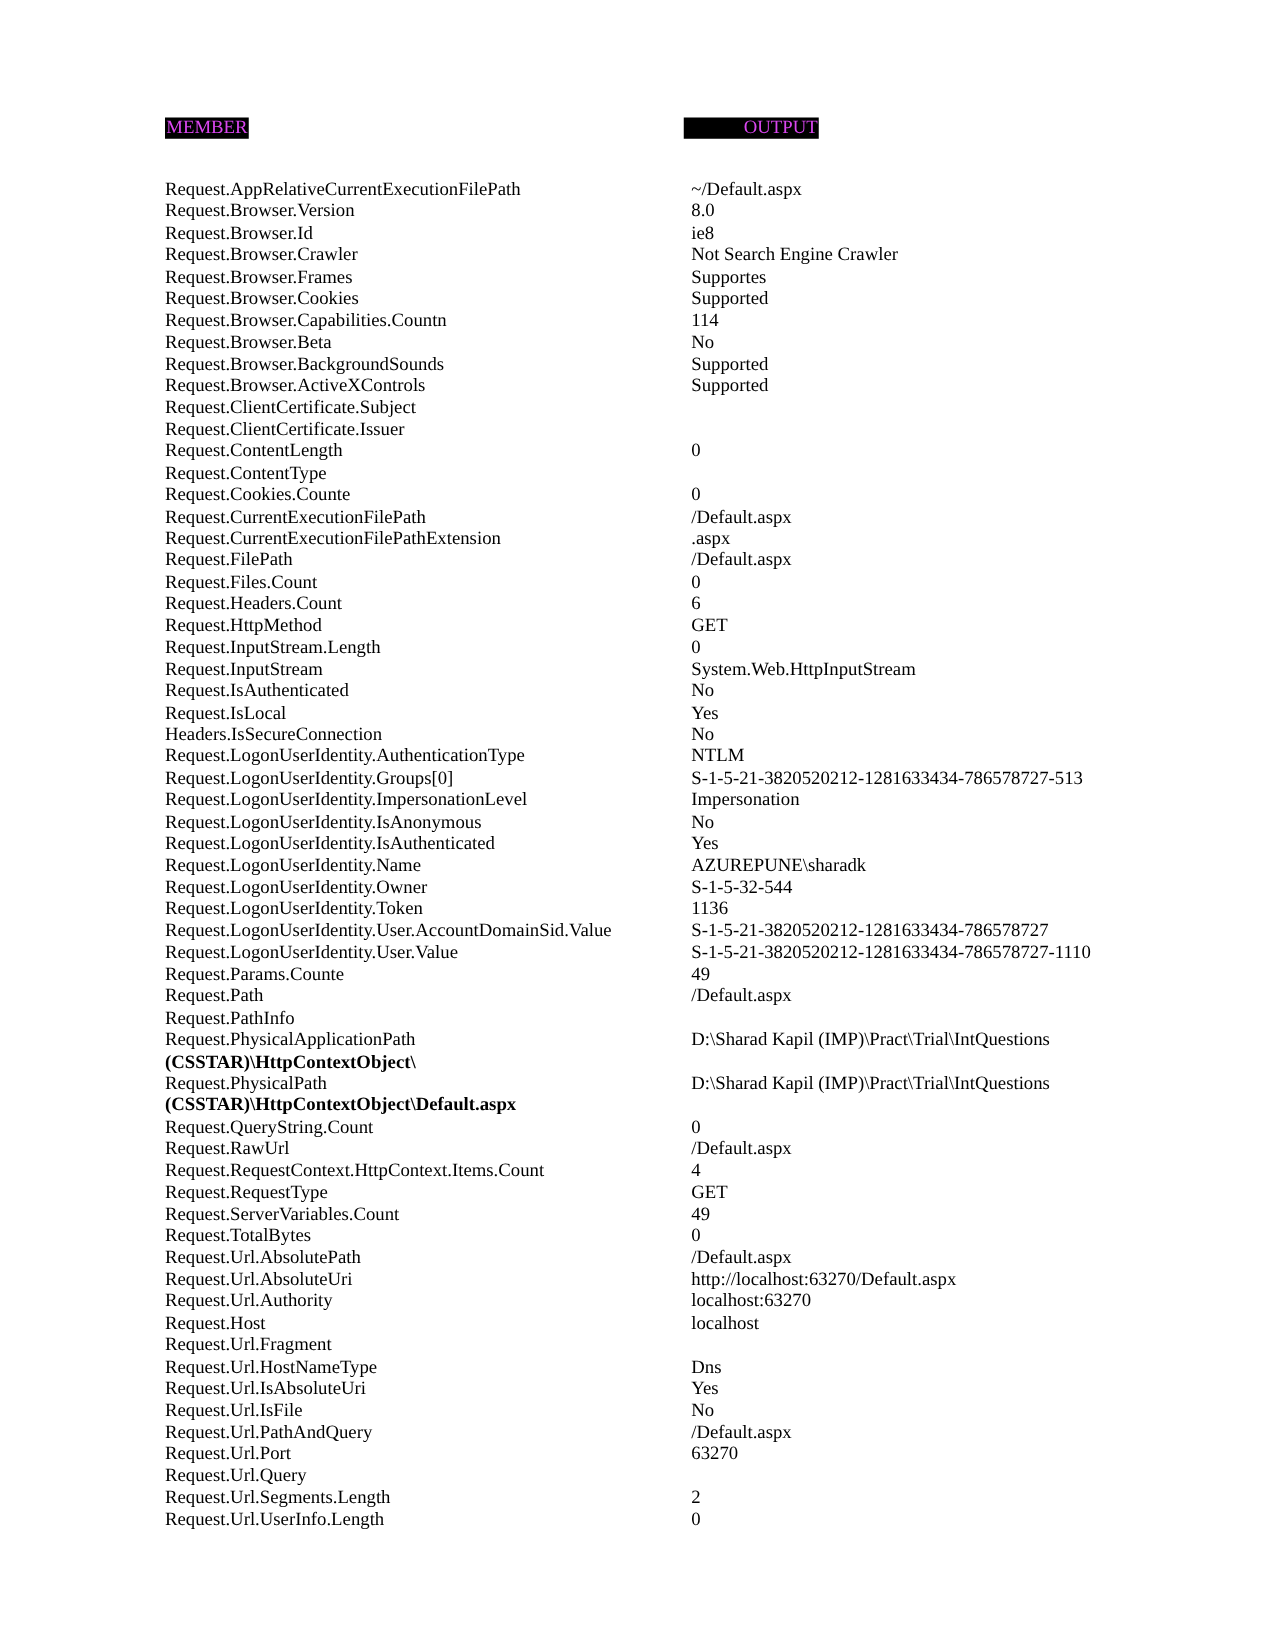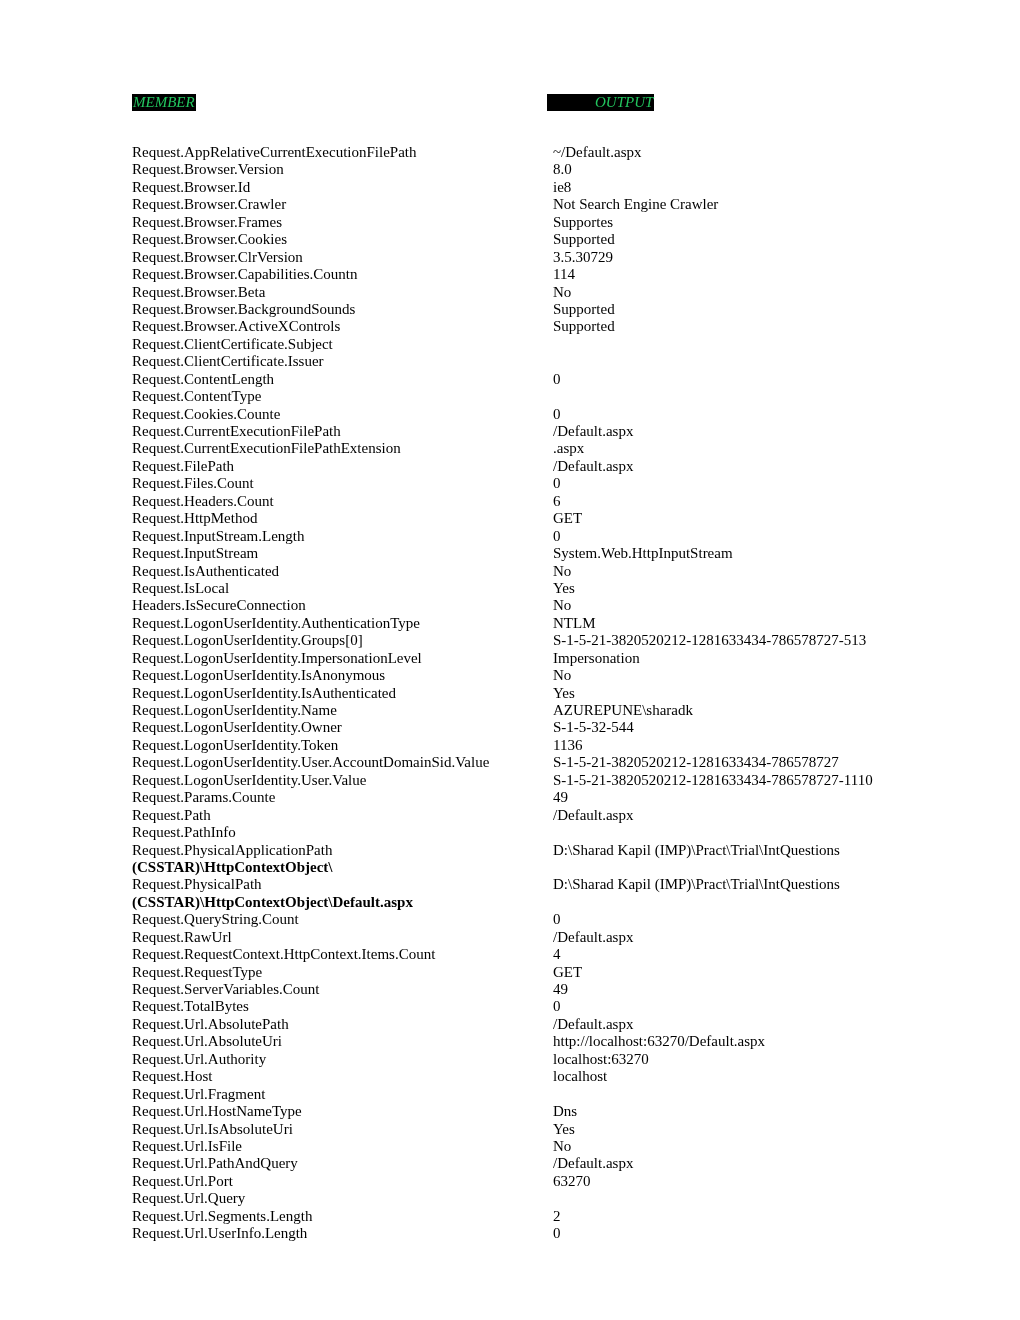--- a/index.html
+++ b/index.html
@@ -33,26 +33,25 @@
   
   .header-row {
     position: relative;
     height: 17px;
     margin-bottom: 0;
   }
   .hdr {
     position: absolute;
     top: 0;
     background: #000000;
-    color: #22c55e;
+    color: #d946ef;
     font-size: 15px;
     line-height: 17px;
     padding: 0 1px;
     white-space: nowrap;
-    font-style: italic;
   }
   .hdr-member { left: 0px; }
   .hdr-output { left: 415px; padding-left: 48px; }
 
   
   .rows {
     position: absolute;
     left: 0;
     top: 50px;
     width: 790px;
@@ -114,24 +113,20 @@
         </div>
         <div class="row">
           <span class="member">Request.Browser.Frames</span>
           <span class="value">Supportes</span>
         </div>
         <div class="row">
           <span class="member">Request.Browser.Cookies</span>
           <span class="value">Supported</span>
         </div>
         <div class="row">
-          <span class="member">Request.Browser.ClrVersion</span>
-          <span class="value">3.5.30729</span>
-        </div>
-        <div class="row">
           <span class="member">Request.Browser.Capabilities.Countn</span>
           <span class="value">114</span>
         </div>
         <div class="row">
           <span class="member">Request.Browser.Beta</span>
           <span class="value">No</span>
         </div>
         <div class="row">
           <span class="member">Request.Browser.BackgroundSounds</span>
           <span class="value">Supported</span>

